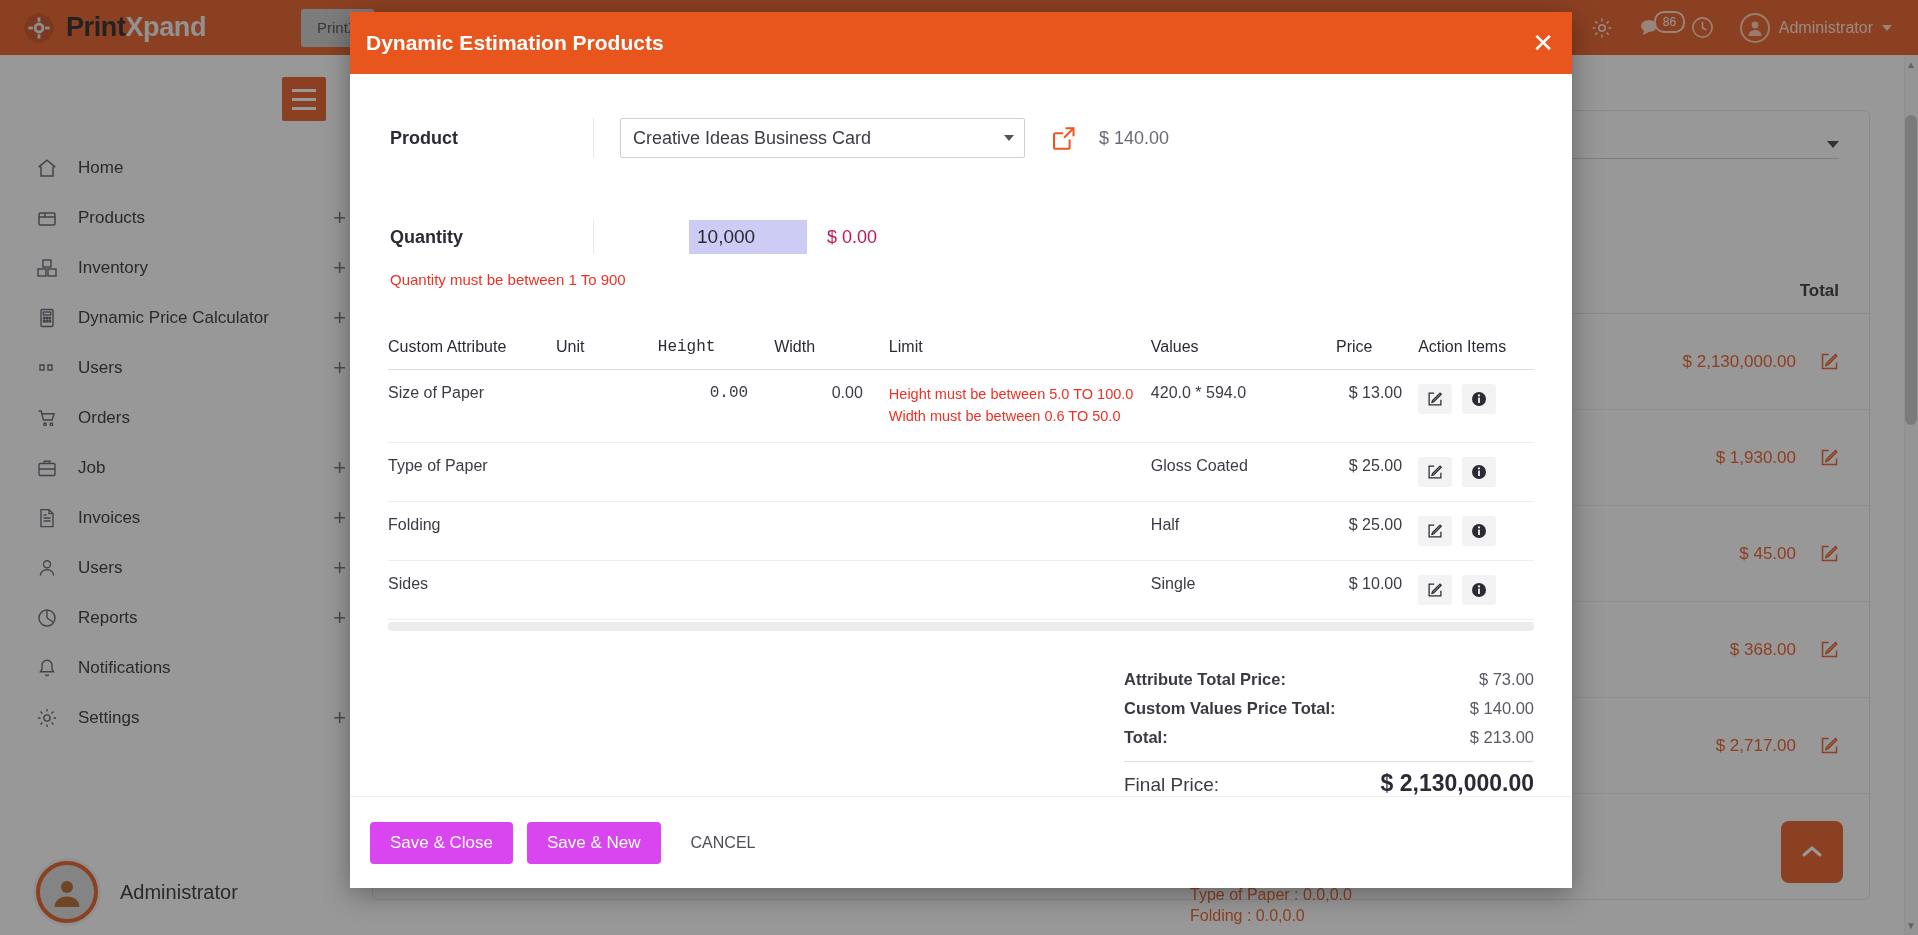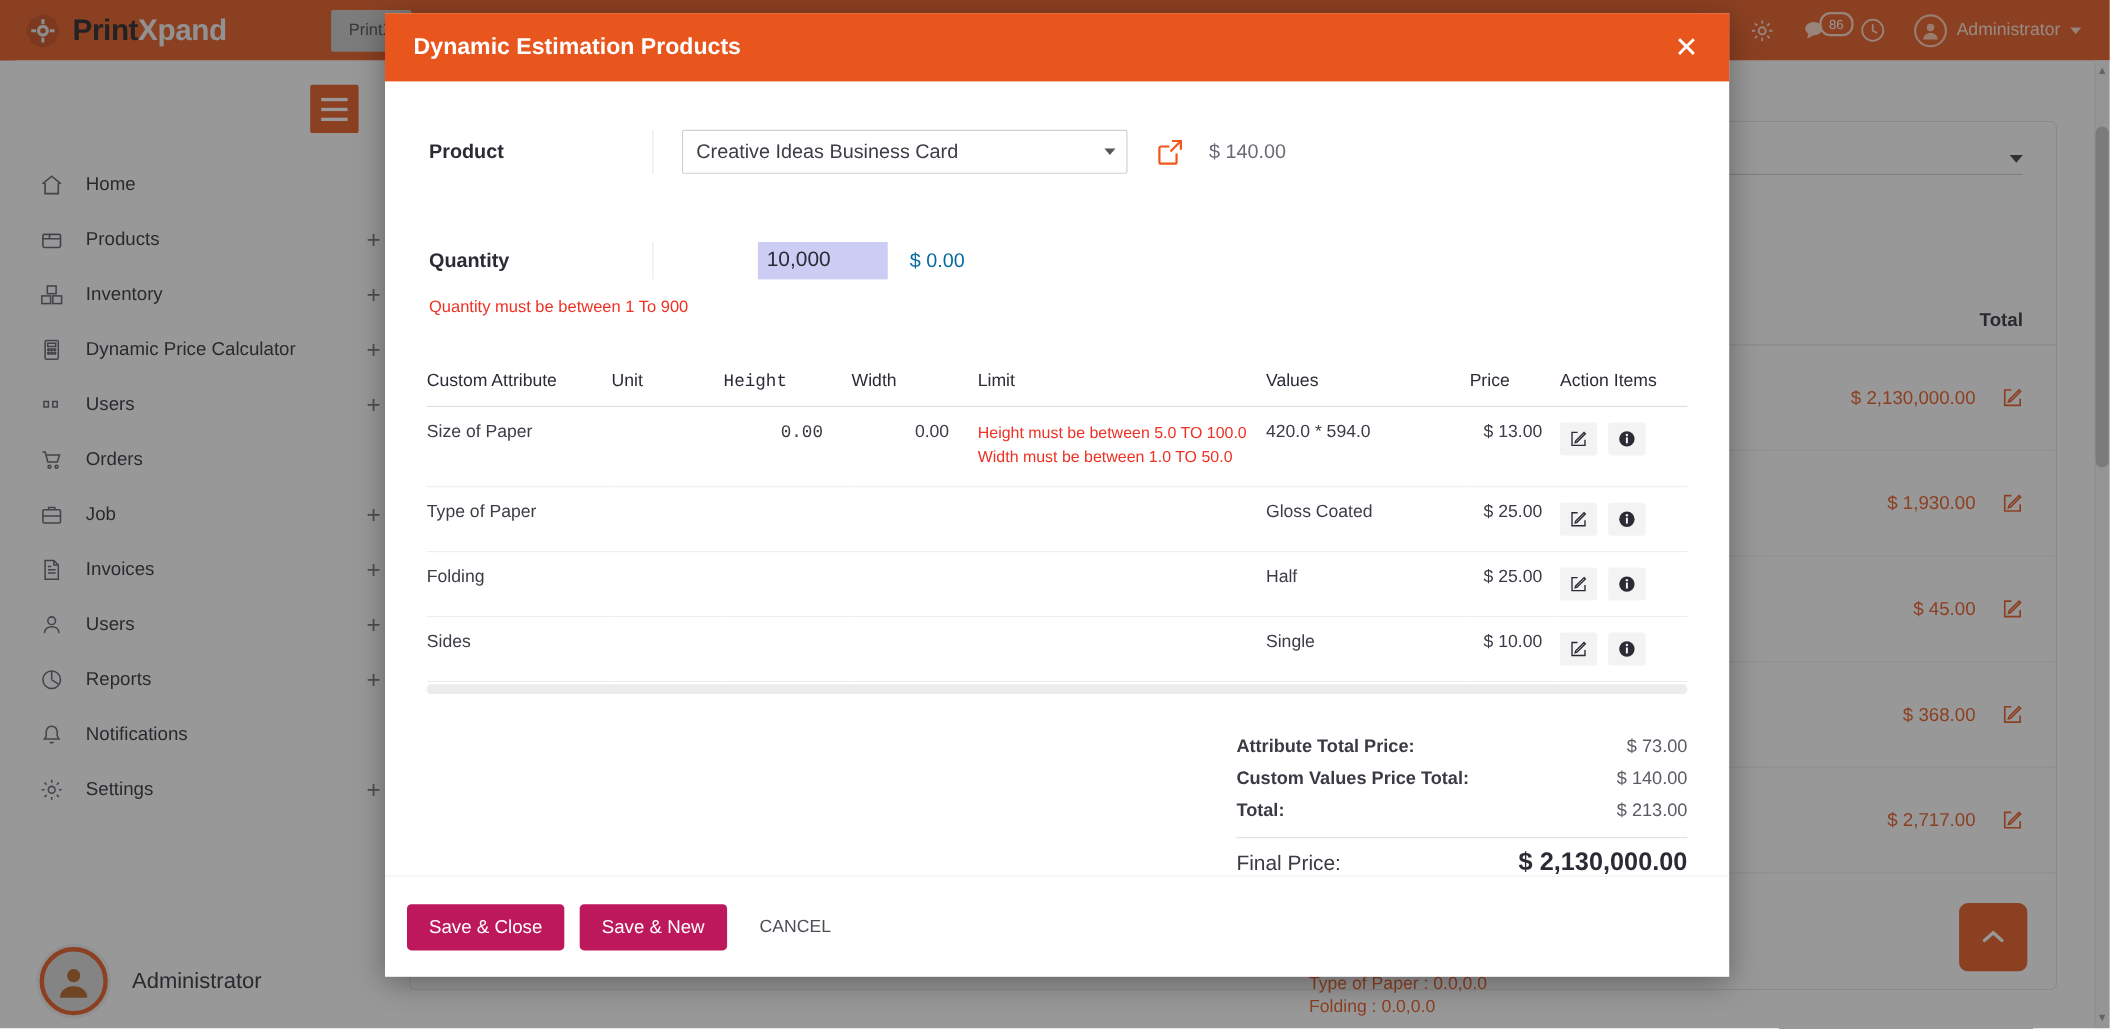--- a/index.html
+++ b/index.html
@@ -139,34 +139,34 @@
   #veil { position: absolute; inset: 0; background: rgba(40,40,40,0.48); }
 
   
   .modal {
     position: absolute; left: 350px; top: 12px; width: 1222px; height: 876px;
     background: #fff; box-shadow: 0 6px 26px rgba(0,0,0,.35);
     display: flex; flex-direction: column;
   }
   .modal-head {
     height: 62px; background: #e8561e; color: #fff;
-    display: flex; align-items: center; padding: 0 26px; flex: 0 0 auto;
+    display: flex; align-items: center; padding: 0 16px; flex: 0 0 auto;
   }
   .modal-title { font-size: 21px; font-weight: bold; }
   .modal-close {
     margin-left: auto; background: none; border: none; color: #fff;
     font-size: 26px; line-height: 1; cursor: pointer; padding: 0 2px;
   }
   .modal-body { flex: 1 1 auto; padding: 44px 38px 0 38px; overflow: hidden; }
   .modal-foot {
     flex: 0 0 auto; height: 92px; border-top: 1px solid #eeeeee;
     display: flex; align-items: center; gap: 14px; padding: 0 20px;
   }
   .btn-primary {
-    background: #be185d; color: #fff; border: none; border-radius: 4px;
+    background: #d946ef; color: #fff; border: none; border-radius: 4px;
     font-size: 17px; padding: 11px 20px; cursor: pointer;
     font-family: "Liberation Sans", sans-serif;
   }
   .btn-link {
     background: none; border: none; color: #4d4d57; font-size: 16px;
     cursor: pointer; padding: 10px 10px; margin-left: 6px;
     font-family: "Liberation Sans", sans-serif;
   }
 
   
@@ -193,21 +193,21 @@
   .price-side { margin-left: 22px; font-size: 18px; color: #6a6a74; }
 
   .qty-row { margin-top: 62px; }
   .qty-sep { width: 1px; align-self: stretch; background: #e8e8e8; }
   .qty-spacer { width: 95px; flex: 0 0 95px; }
   input.qty {
     width: 118px; height: 34px; border: none; outline: none;
     background: #ccccf5; color: #2b2b35; font-size: 19px;
     padding: 0 8px; font-family: "Liberation Sans", sans-serif;
   }
-  .qty-price { margin-left: 20px; font-size: 18px; color: #0369a1; }
+  .qty-price { margin-left: 20px; font-size: 18px; color: #be185d; }
   .err {
     color: #ee3124; font-size: 15px;
     margin-top: 17px; padding-left: 2px;
   }
 
   
   .attr-wrap { margin-top: 50px; }
   table.attr { width: 100%; border-collapse: collapse; }
   table.attr th {
     text-align: left; font-size: 16px; font-weight: normal;
@@ -586,21 +586,21 @@
             </tr>
           </thead>
           <tbody>
             <tr>
               <td class="c-attr">Size of Paper</td>
               <td class="c-unit"></td>
               <td class="c-h">0.00</td>
               <td class="c-w">0.00</td>
               <td class="c-lim">
                 <div class="limit-err">Height must be between 5.0 TO 100.0</div>
-                <div class="limit-err">Width must be between 1.0 TO 50.0</div>
+                <div class="limit-err">Width must be between 0.6 TO 50.0</div>
               </td>
               <td class="c-val">420.0 * 594.0</td>
               <td class="c-price">$ 13.00</td>
               <td class="c-act">
                 <span class="act-btns">
                   <button class="act-btn">
                     <svg width="16" height="16" viewBox="0 0 19 19" fill="none" stroke="currentColor" stroke-width="1.5">
                         <path d="M15.5 2.5l1.4 1.4-9 9-2 .6.6-2z"></path>
                         <path d="M16.5 10.5v6h-14v-14h6"></path>
                       </svg>

